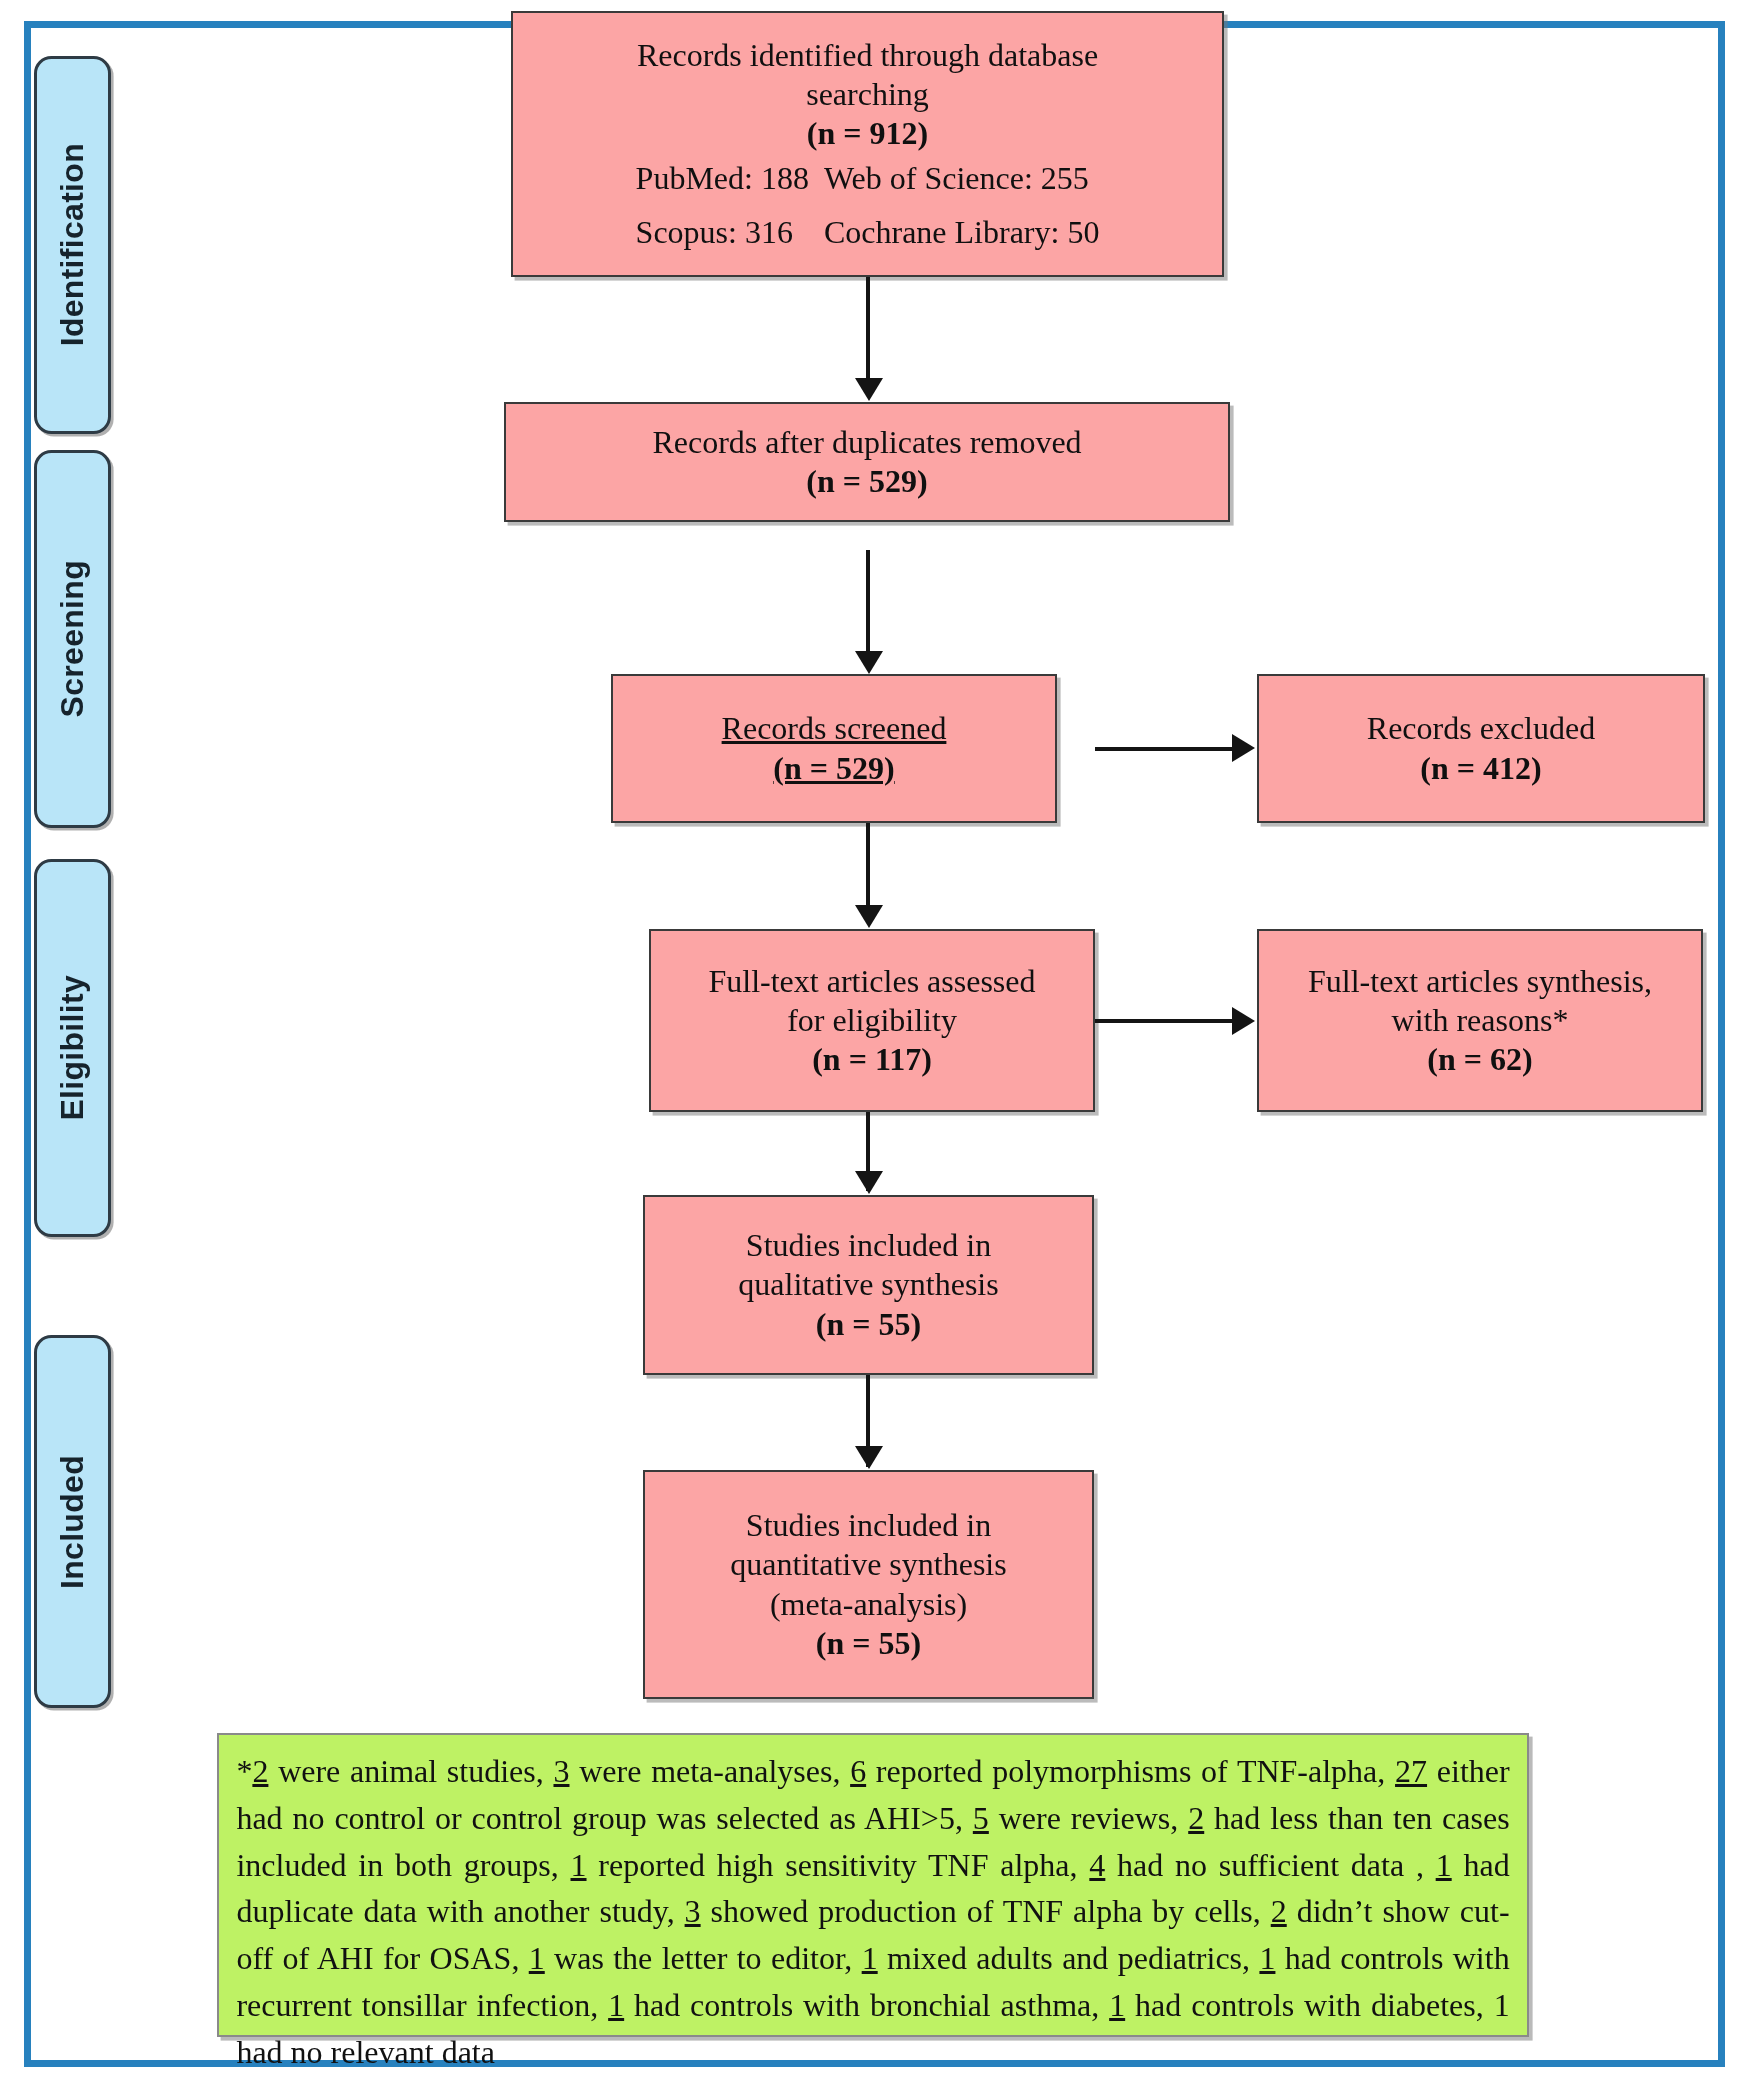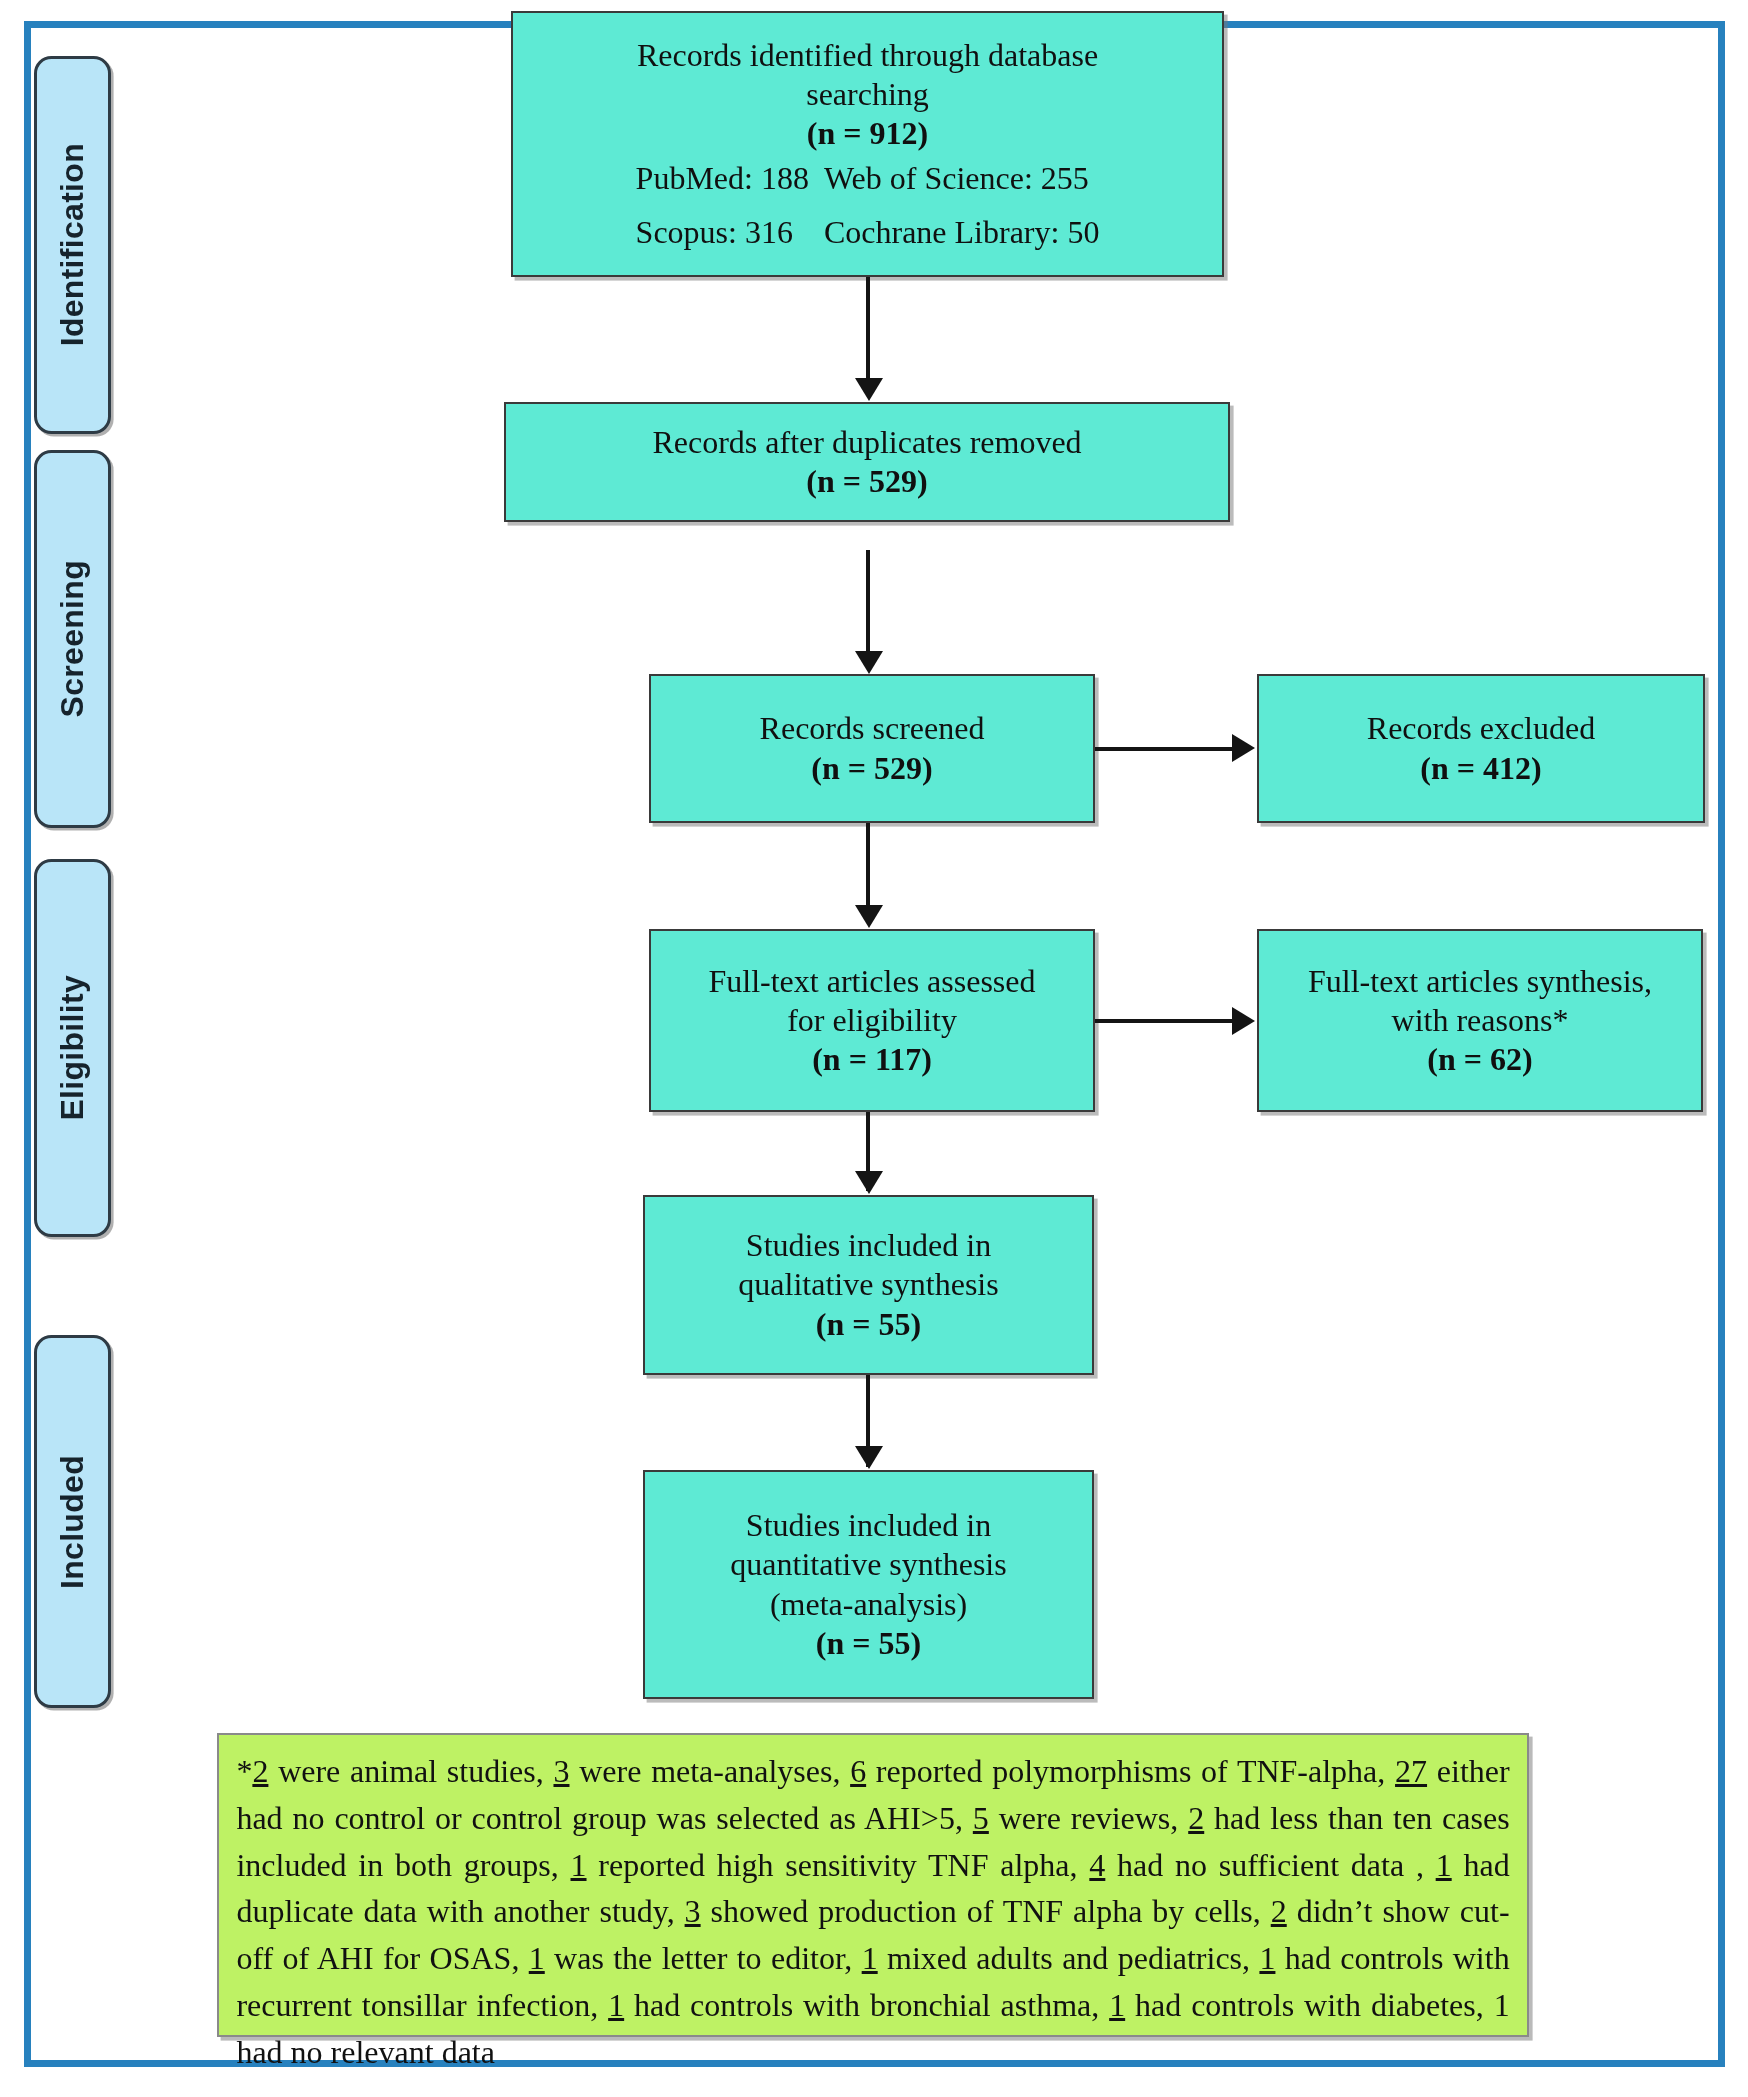--- a/index.html
+++ b/index.html
@@ -42,21 +42,21 @@
     font-weight:700;
     font-size:32px;
     letter-spacing:0.3px;
     color:#16232C;
     white-space:nowrap;
   }
   
   .flow-box{
     position:absolute;
     box-sizing:border-box;
-    background:#5eead4;
+    background:#fca5a5;
     border:2.6px solid #3a3a3a;
     box-shadow:3.6px 3.6px 0 rgba(120,120,120,.5);
     display:flex;flex-direction:column;
     align-items:center;justify-content:center;
     text-align:center;
     font-family:"Liberation Serif", serif;
     font-size:32px;
     line-height:1.22;
     color:#101010;
     padding:5.1px 11.3px;
@@ -155,21 +155,21 @@
   <div class="arrow-down" style="left:855px;top:378px;"></div>
 
   <div class="flow-box" style="left:504px;top:402px;width:726px;height:120px;">
     <span class="ln">Records after duplicates removed</span>
     <span class="ln nline">(n = 529)</span>
   </div>
 
   <div class="vline" style="left:866px;top:550px;height:118px;"></div>
   <div class="arrow-down" style="left:855px;top:651px;"></div>
 
-  <div class="flow-box" style="left:649px;top:674px;width:446px;height:149px;">
+  <div class="flow-box" style="left:611px;top:674px;width:446px;height:149px;text-decoration:underline;">
     <span class="ln">Records screened</span>
     <span class="ln nline">(n = 529)</span>
   </div>
 
   <div class="hline" style="left:1095px;top:747px;width:141px;"></div>
   <div class="arrow-right" style="left:1232px;top:734px;"></div>
 
   <div class="flow-box" style="left:1257px;top:674px;width:448px;height:149px;">
     <span class="ln">Records excluded</span>
     <span class="ln nline">(n = 412)</span>

